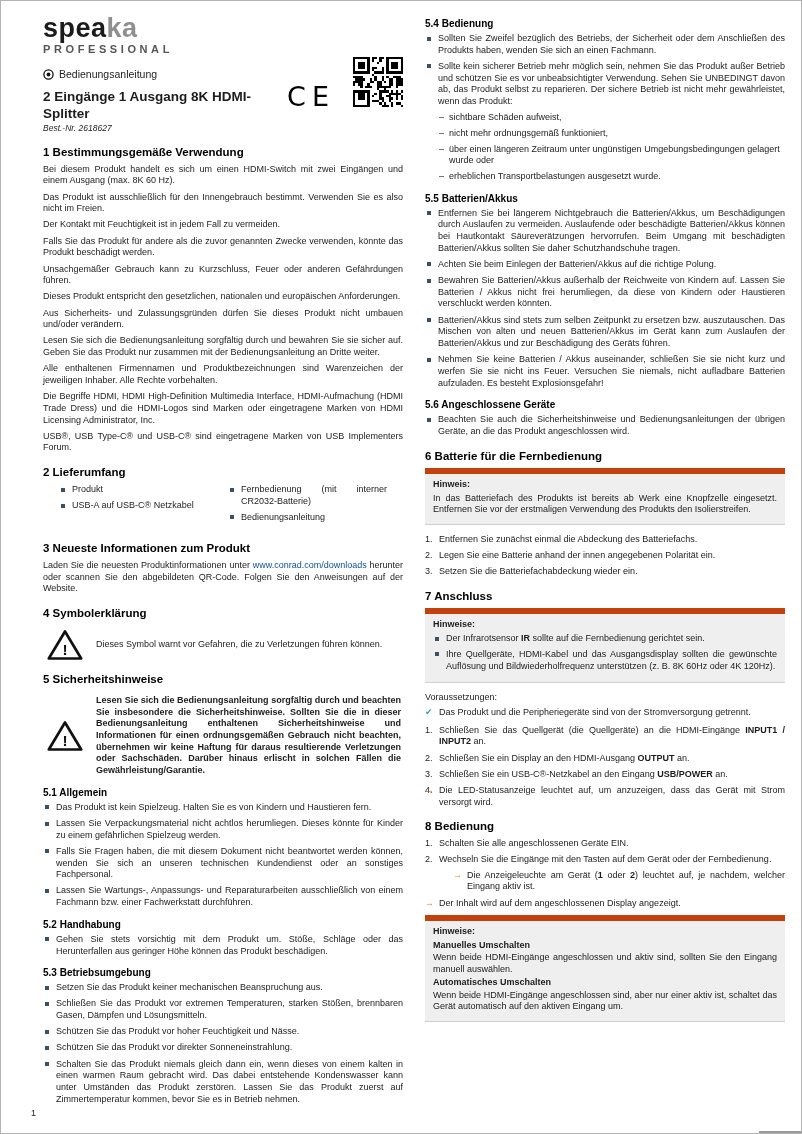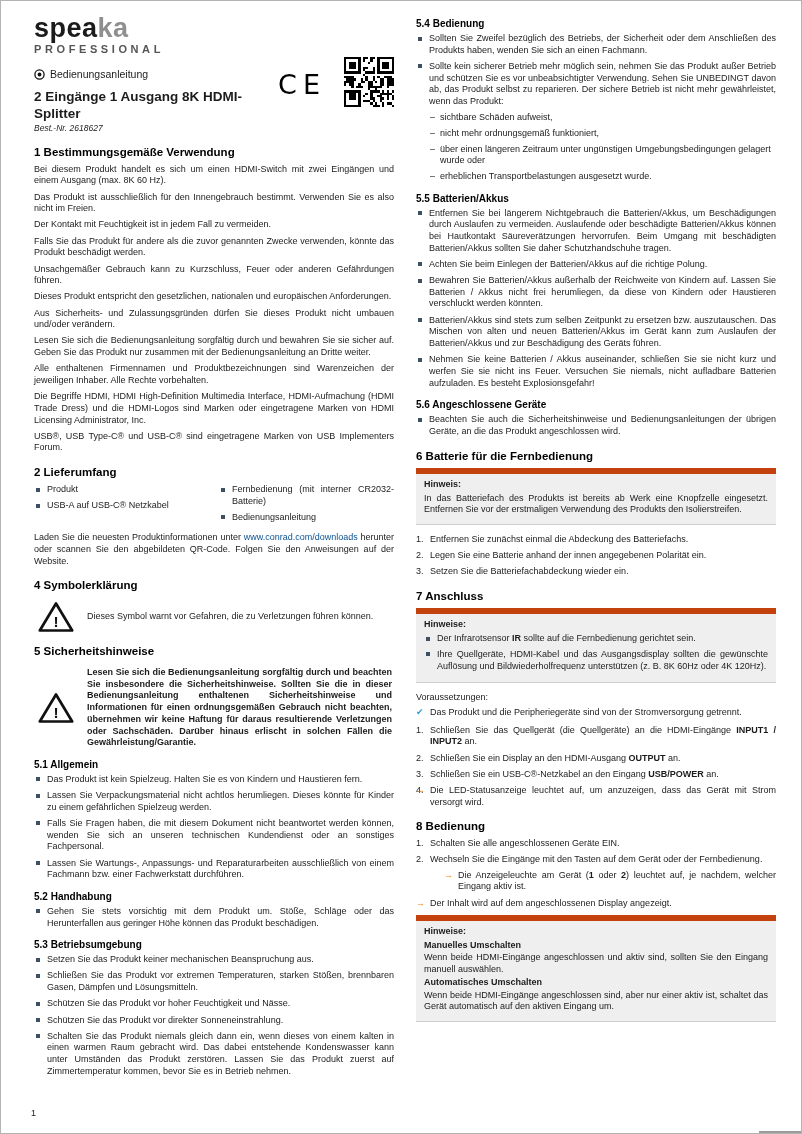--- a/index.html
+++ b/index.html
@@ -1,49 +1,49 @@
 <!DOCTYPE html>
 <html lang="de"><head>
 <meta charset="utf-8">
 <title>Bedienungsanleitung</title>
 <style>
   *{box-sizing:border-box;margin:0;padding:0;}
   html,body{background:#ffffff;}
   body{width:802px;height:1134px;font-family:"Liberation Sans","DejaVu Sans",sans-serif;color:#1c1c1c;position:relative;}
-  .page{width:802px;height:1134px;background:#fff;border:1px solid #b3b3b3;padding:14px 30px 0 33px;position:relative;overflow:hidden;}
+  .page{width:802px;height:1134px;background:#fff;border:1px solid #b3b3b3;padding:14px 30px 0 42px;position:relative;overflow:hidden;}
   .columns{display:flex;gap:22px;}
   .col{width:360px;flex:0 0 360px;font-size:9px;line-height:1.3;}
   
   h2.sec-h{font-size:11.5px;font-weight:bold;color:#000;margin:11px 0 4px;}
   h3.sub-h{font-size:10px;font-weight:bold;color:#000;margin:9px 0 3px;}
   .col-right > section:first-child h3.sub-h{margin-top:2px;}
   
   .header{position:relative;margin-bottom:4px;}
   .logo{font-size:27px;font-weight:800;letter-spacing:0.5px;line-height:1;color:#1b1b1b;}
   .logo .logo-b{color:#8f8f8f;}
   .logo-sub{font-size:11px;font-weight:bold;letter-spacing:3.6px;color:#555;margin-top:2px;}
   .doctype-row{display:flex;align-items:center;gap:5px;margin-top:13px;font-size:10.5px;}
   .doc-icon svg{width:11px;height:11px;display:block;}
   .doc-title{font-size:13.5px;font-weight:bold;margin-top:6px;max-width:250px;}
   .order-no{font-size:8.5px;font-style:italic;}
-  .ce{position:absolute;right:68px;top:52px;font-size:27px;letter-spacing:6px;color:#000;font-family:"DejaVu Sans",sans-serif;}
+  .ce{position:absolute;right:68px;top:64px;font-size:27px;letter-spacing:6px;color:#000;font-family:"DejaVu Sans",sans-serif;}
   .qr{position:absolute;right:0;top:42px;width:50px;height:50px;}
   .qr svg{width:50px;height:50px;display:block;}
   
   .para{margin:0 0 4.5px;text-align:justify;}
   ul.bullets{list-style:none;margin:0 0 2px;}
   ul.bullets>li{position:relative;padding-left:13px;margin:0 0 4.5px;text-align:justify;}
   ul.bullets>li::before{content:"";position:absolute;left:2px;top:3.5px;width:4px;height:4px;background:#3d4f63;}
   ul.dashes{list-style:none;margin:0 0 4.5px;padding-left:14px;}
   ul.dashes>li{position:relative;padding-left:10px;margin:0 0 4px;}
   ul.dashes>li::before{content:"\2013";position:absolute;left:0;}
   ol.steps{list-style:none;margin:0 0 4px;}
   ol.steps>li{position:relative;padding-left:14px;margin:0 0 4.5px;text-align:justify;}
   .step-num{position:absolute;left:0;}
-  .two-col{display:flex;gap:10px;margin:2px 0 2px;justify-content:space-between;}
+  .two-col{display:flex;gap:10px;margin:2px 16px 2px;justify-content:space-between;}
   .two-col ul{flex:1 1 50%;}
   
   .warn-row{display:flex;align-items:center;gap:13px;margin:8px 2px 8px 4px;}
   .warn-icon svg{width:36px;height:32px;display:block;}
   .warn-intro{font-weight:bold;text-align:justify;}
   
   .note{background:#efefef;border-top:6px solid #c2410c;border-bottom:1px solid #cfcfcf;padding:5px 8px 6px;margin:3px 0 9px;}
   .note-title{font-weight:bold;margin-bottom:2.5px;}
   .note-text{text-align:justify;margin:0 0 2px;}
   .note-sub{font-weight:bold;margin:2px 0 0.5px;}
@@ -248,20 +248,21 @@
             </ul>
           <ul class="bullets">
 
           <li>Fernbedienung (mit interner CR2032-Batterie)</li>
               <li>Bedienungsanleitung</li>
             </ul>
         </div>
       </section>
 
       <section>
+        <h2 class="sec-h">3 Neueste Informationen zum Produkt</h2>
         <p class="para"><span>Laden Sie die neuesten Produktinformationen unter </span><a class="link">www.conrad.com/downloads</a><span> herunter oder scannen Sie den abgebildeten QR-Code. Folgen Sie den Anweisungen auf der Website.</span></p>
       </section>
 
       <section>
         <h2 class="sec-h">4 Symbolerklärung</h2>
         <div class="warn-row">
           <span class="warn-icon">
             <svg viewBox="0 0 40 35">
                 <path d="M20 2.5 L38 32.5 L2 32.5 Z" fill="#fff" stroke="#111" stroke-width="3" stroke-linejoin="round"></path>
                 <text x="20" y="28.5" text-anchor="middle" font-size="17" font-weight="bold" fill="#111">!</text>

